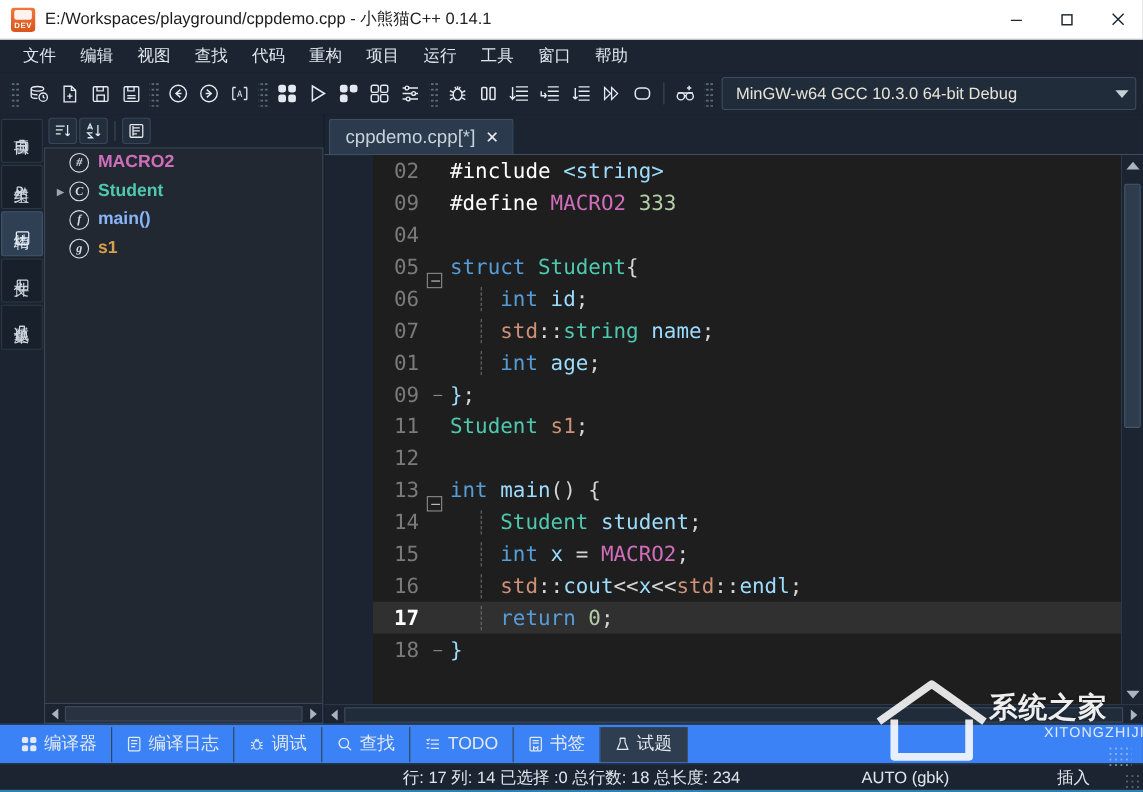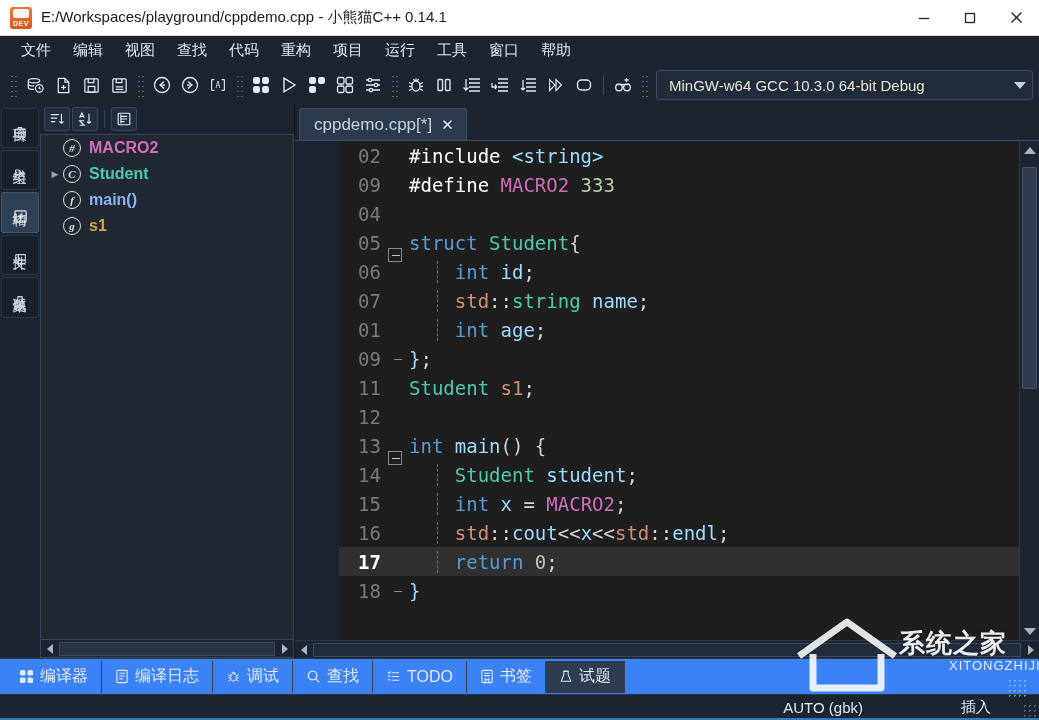--- a/index.html
+++ b/index.html
@@ -641,20 +641,21 @@
         <svg width="14" height="15" viewBox="0 0 16 16" fill="none" stroke="#e3e9f0" stroke-width="1.2">
           <path d="M5.5 2v4L2.5 13.5h11L10.5 6V2z"></path>
             <path d="M5.5 2h5"></path>
         </svg>
       </span>
       <span>试题</span>
     </div>
   </div>
 
   <div class="status">
+    <div class="st-center">行: 17 列: 14 已选择 :0 总行数: 18 总长度: 234</div>
     <div class="st-r1">AUTO (gbk)</div>
     <div class="st-r2">插入</div>
     <div class="grip-corner"></div>
     <div class="status-accent"></div>
   </div>
 
   <div class="wm">
     <svg class="house" width="112" height="84" viewBox="0 0 112 84" fill="none" stroke="#ffffff" stroke-width="7" stroke-linejoin="round" opacity="0.95">
       <path d="M8 44L56 10l48 34"></path>
       <path d="M22 42v34h68V42"></path>

